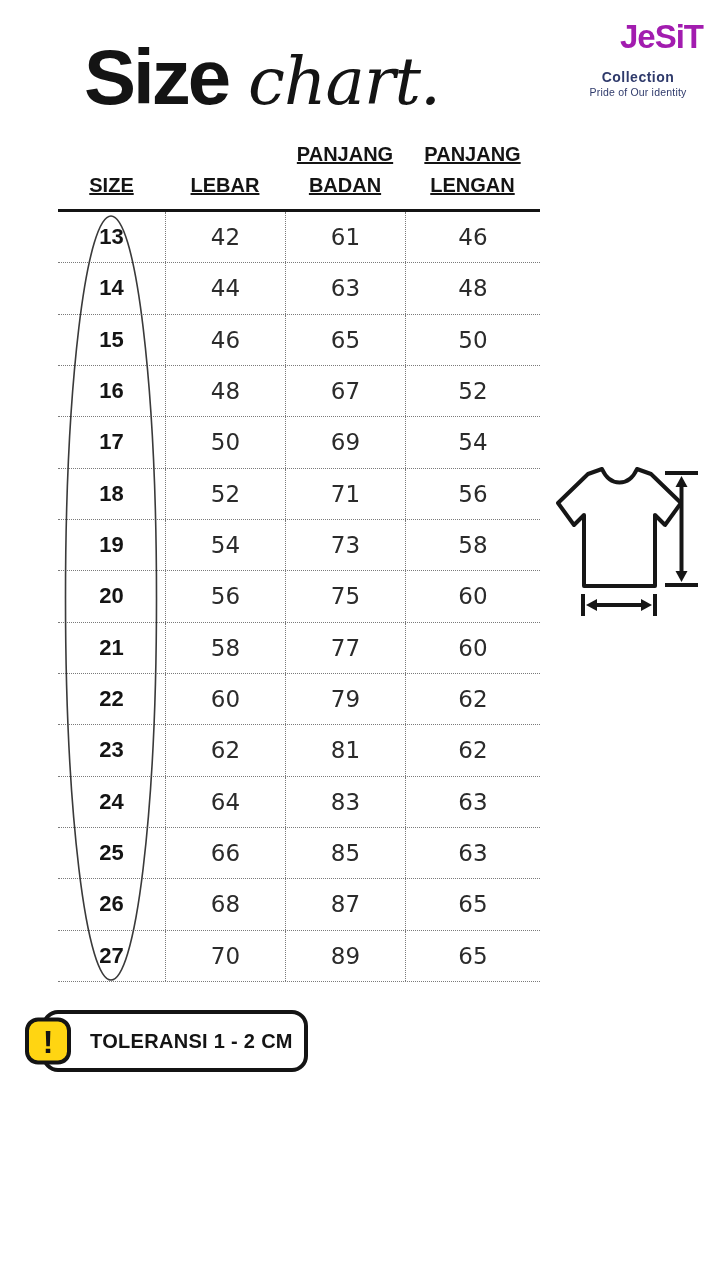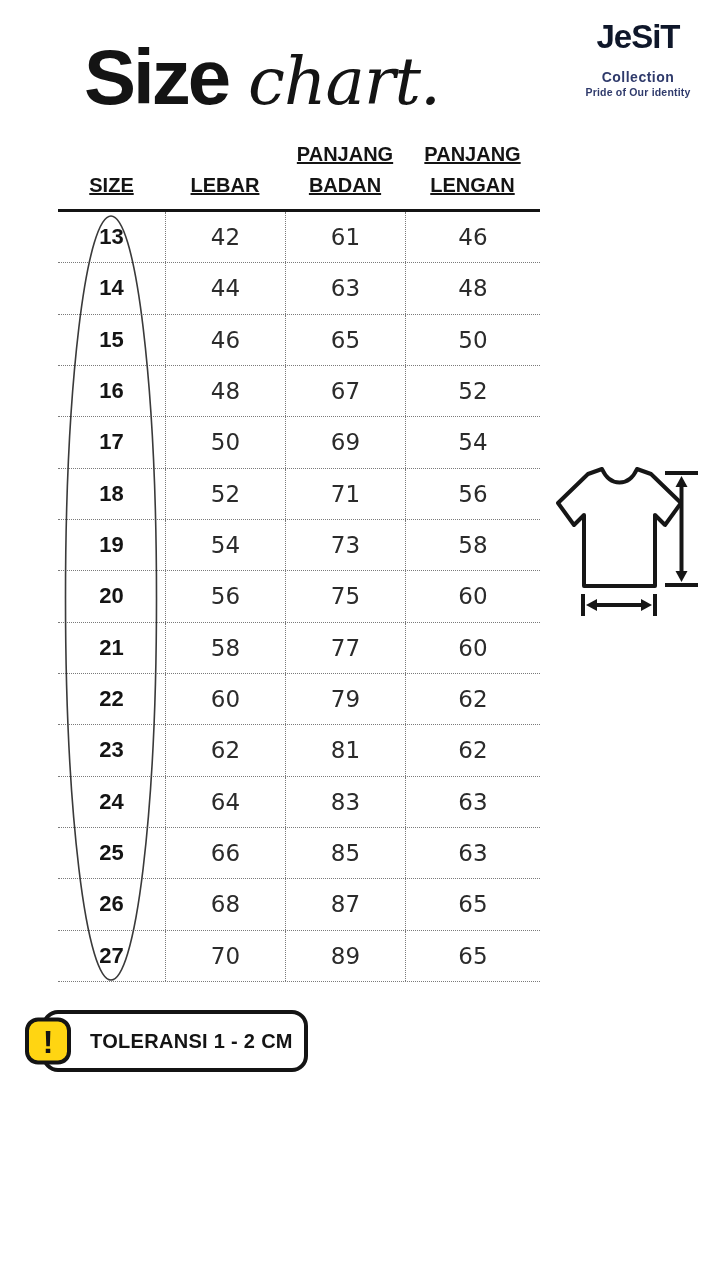--- a/index.html
+++ b/index.html
@@ -15,21 +15,21 @@
     font-size:78px;letter-spacing:-3px;color:#141414;
   }
   .title .script{
     font-family:"DejaVu Serif",serif;font-style:italic;font-weight:400;
     font-size:66px;color:#141414;margin-left:20px;letter-spacing:-1px;
   }
   
   .logo{position:absolute;left:573px;top:20px;width:130px;text-align:center;line-height:1;}
   .logo .name{font-weight:700;font-size:33px;letter-spacing:-1px;}
   .logo .subtitle{font-weight:700;font-size:14px;margin-top:17px;letter-spacing:0.5px;}
-  .logo .tagline{font-weight:700;font-size:10.5px;margin-top:3px;letter-spacing:0.2px;}
+  .logo .tagline{font-weight:400;font-size:10.5px;margin-top:3px;letter-spacing:0.2px;}
   
   .table-wrap{position:absolute;left:58px;top:139px;width:482px;}
   .thead{
     display:grid;grid-template-columns:107px 120px 120px 135px;
     align-items:end;padding-bottom:8px;border-bottom:3px solid #141414;
   }
   .th{
     text-align:center;font-weight:700;font-size:20px;line-height:31px;color:#141414;
   }
   .th span{display:block;text-decoration:underline;}
@@ -68,21 +68,21 @@
   }
 </style>
 </head>
 <body>
 
 <div class="title">
   <span class="main">Size</span><span class="script">chart.</span>
 </div>
 
 <div class="logo">
-  <div class="name" style="color: #0f172a;">JeSiT</div>
+  <div class="name" style="color: #a21caf; text-align: right;">JeSiT</div>
   <div class="subtitle" style="color: rgb(47, 58, 107);">Collection</div>
   <div class="tagline" style="color: rgb(47, 58, 107);">Pride of Our identity</div>
 </div>
 
 <div class="table-wrap">
   <div class="thead">
     <div class="th">
       <span>SIZE</span>
     </div>
     <div class="th">

